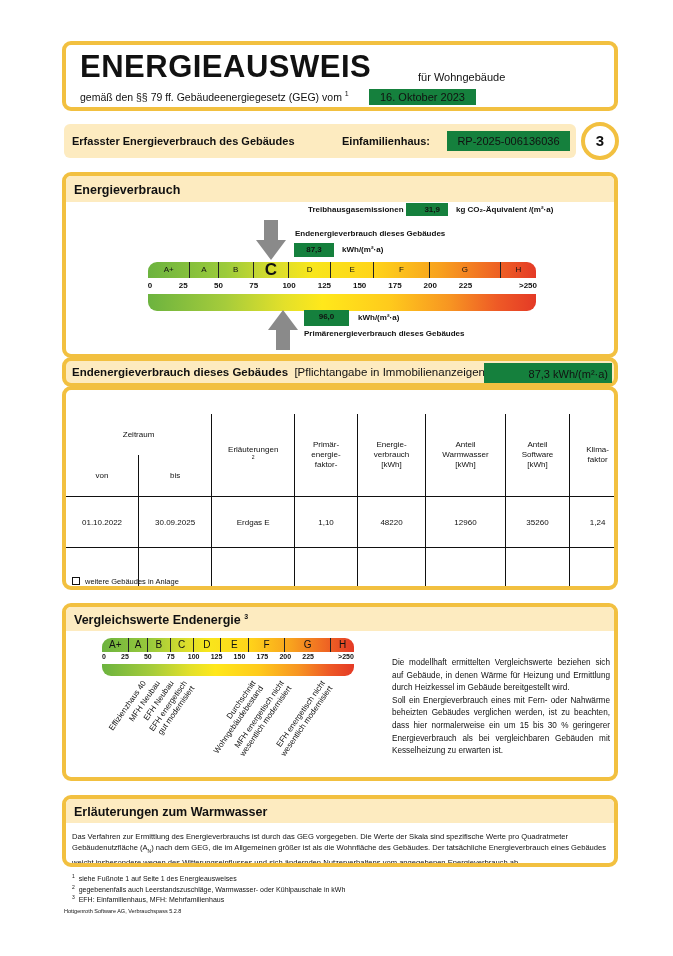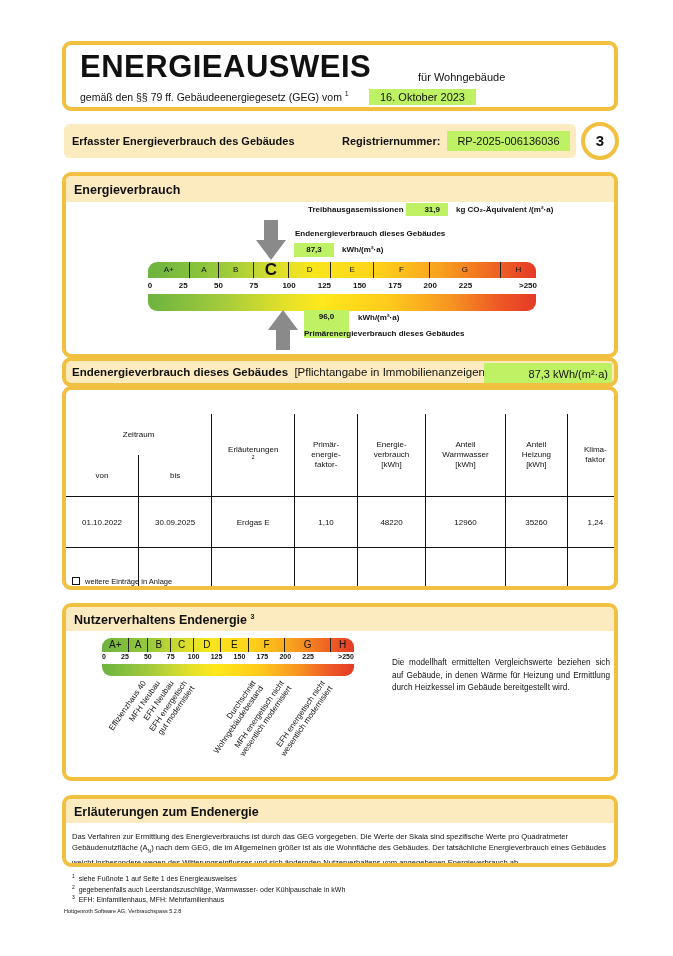--- a/index.html
+++ b/index.html
@@ -1,19 +1,19 @@
 <!DOCTYPE html>
 <html><head>
 <meta charset="utf-8">
 <style>
   html, body { margin:0; padding:0; background:#ffffff; }
   body { width:673px; height:956px; position:relative; font-family:"Liberation Sans", sans-serif; color:#111; overflow:hidden; }
   .box { position:absolute; border:4px solid #f2c040; border-radius:9px; background:#fff; box-sizing:border-box; }
   .abs { position:absolute; }
-  .gray { background:#bef264; }
+  .gray { background:#15803d; }
   
   #title-box { left:62px; top:41px; width:556px; height:70px; }
   #title { left:14px; top:4px; font-size:31px; font-weight:bold; letter-spacing:0.5px; }
   #title-sub { left:352px; top:26px; font-size:11px; }
   #gesetz { left:14px; top:45px; font-size:10.5px; }
   #gesetz-date { left:303px; top:44px; width:107px; height:16px; font-size:11px; text-align:center; line-height:16px; }
   
   #reg-bar { left:64px; top:124px; width:512px; height:34px; background:#fdebc0; border-radius:6px; }
   #reg-label { left:8px; top:11px; font-size:11px; font-weight:bold; }
   #reg-num-label { left:278px; top:11px; font-size:11px; font-weight:bold; }
@@ -54,21 +54,21 @@
 
 <div class="box" id="title-box">
   <div class="abs" id="title">ENERGIEAUSWEIS</div>
   <div class="abs" id="title-sub">für Wohngebäude</div>
   <div class="abs" id="gesetz"><span>gemäß den §§ 79 ff. Gebäudeenergiegesetz (GEG) vom</span> <sup style="font-size:7px">1</sup></div>
   <div class="abs gray" id="gesetz-date">16. Oktober 2023</div>
 </div>
 
 <div class="abs" id="reg-bar">
   <div class="abs" id="reg-label">Erfasster Energieverbrauch des Gebäudes</div>
-  <div class="abs" id="reg-num-label">Registriernummer:</div>
+  <div class="abs" id="reg-num-label">Einfamilienhaus:</div>
   <div class="abs gray" id="reg-num">RP-2025-006136036</div>
 </div>
 <div class="abs" id="page-circle">3</div>
 
 <div class="box" id="ev-box">
   <div class="sec-hdr">Energieverbrauch</div>
 
   <div class="abs small" style="left:242px;top:29px;">Treibhausgasemissionen</div>
   <div class="abs small gray" style="left:340px;top:27px;width:42px;height:13px;line-height:13px;text-align:right;padding-right:8px;box-sizing:border-box;">31,9</div>
   <div class="abs small" style="left:390px;top:29px;">kg CO₂-Äquivalent /(m²·a)</div>
@@ -106,21 +106,21 @@
       <div class="tick" style="left: 317.455px; font-size: 8px;">225</div>
       <div class="tick" style="left: 380px; font-size: 8px;">&gt;250</div>
     </div>
   <div class="grad-bar" style="left:82px;top:118px;width:388px;"></div>
 
   <div class="abs" id="arrow-up" style="top: 134px; width: 30px; height: 40px; left: 202.447px;">
     <svg width="30" height="40" viewBox="0 0 30 40">
         <polygon points="15,0 30,20 22,20 22,40 8,40 8,20 0,20" fill="#8a8a8a"></polygon>
       </svg>
   </div>
-  <div class="abs small gray" style="left:238px;top:134px;width:45px;height:28px;line-height:14px;text-align:center;">96,0</div>
+  <div class="abs small gray" style="left:238px;top:134px;width:45px;height:16px;line-height:14px;text-align:center;">96,0</div>
   <div class="abs small" style="left:292px;top:137px;">kWh/(m²·a)</div>
   <div class="abs small" style="left:238px;top:153px;">Primärenergieverbrauch dieses Gebäudes</div>
 </div>
 
 <div class="box" id="ee-box">
   <div class="abs" style="left:6px;top:5px;font-size:11.5px;"><b>Endenergieverbrauch dieses Gebäudes</b>&nbsp;&nbsp;<span>[Pflichtangabe in Immobilienanzeigen]</span></div>
   <div class="abs gray" style="right:2px;top:2px;width:128px;height:20px;line-height:22px;text-align:right;padding-right:4px;box-sizing:border-box;font-size:11px;">87,3 kWh/(m²·a)</div>
 </div>
 
 <div class="box" id="vt-box">
@@ -149,21 +149,21 @@
             <div>verbrauch</div>
             <div>[kWh]</div>
           </th>
       <th rowspan="2" style="border-top:none;line-height:10px;" id="h-ww">
             <div>Anteil</div>
             <div>Warmwasser</div>
             <div>[kWh]</div>
           </th>
       <th rowspan="2" style="border-top:none;line-height:10px;" id="h-hz">
             <div>Anteil</div>
-            <div>Heizung</div>
+            <div>Software</div>
             <div>[kWh]</div>
           </th>
       <th rowspan="2" style="border-top:none;border-right:none;line-height:10px;" id="h-klima">
             <div>Klima-</div>
             <div>faktor</div>
           </th>
     </tr>
     <tr style="height:24px">
       <th style="border-top:none;border-left:none;">von</th>
       <th style="border-top:none;">bis</th>
@@ -226,26 +226,26 @@
           <td></td>
           <td></td>
           <td></td>
           <td></td>
           <td></td>
           <td style="border-right: none;"></td>
         </tr>
       </tbody>
   </table>
   <div class="abs" style="left:6px;top:187px;font-size:7.5px;">
-    <span style="display:inline-block;width:6px;height:6px;border:1px solid #111;vertical-align:-1px;margin-right:5px;"></span><span>weitere Einträge in Anlage</span>
+    <span style="display:inline-block;width:6px;height:6px;border:1px solid #111;vertical-align:-1px;margin-right:5px;"></span><span>weitere Gebäudes in Anlage</span>
   </div>
 </div>
 
 <div class="box" id="vg-box">
-  <div class="sec-hdr" style="height:24px;padding-top:6px;"><span>Nutzerverhaltens Endenergie</span> <sup style="font-size:7px">3</sup></div>
+  <div class="sec-hdr" style="height:24px;padding-top:6px;"><span>Vergleichswerte Endenergie</span> <sup style="font-size:7px">3</sup></div>
   <div class="scale-bar" id="vg-scale" style="left:36px;top:31px;width:252px;height:14px;">
       <div class="seg" style="left: 0px; width: 27.4909px; font-size: 10px; line-height: 14px;">A+</div>
       <div class="seg" style="left: 27.4909px; width: 18.3273px; font-size: 10px; line-height: 14px;">A</div>
       <div class="seg" style="left: 45.8182px; width: 22.9091px; font-size: 10px; line-height: 14px;">B</div>
       <div class="seg" style="left: 68.7273px; width: 22.9091px; font-size: 10px; line-height: 14px;">C</div>
       <div class="seg" style="left: 91.6364px; width: 27.4909px; font-size: 10px; line-height: 14px;">D</div>
       <div class="seg" style="left: 119.127px; width: 27.4909px; font-size: 10px; line-height: 14px;">E</div>
       <div class="seg" style="left: 146.618px; width: 36.6545px; font-size: 10px; line-height: 14px;">F</div>
       <div class="seg" style="left: 183.273px; width: 45.8182px; font-size: 10px; line-height: 14px;">G</div>
       <div class="seg last" style="left: 229.091px; width: 22.9091px; font-size: 10px; line-height: 14px;">H</div>
@@ -268,24 +268,25 @@
       <div class="rot" style="right: 213.345px; top: 2px;">Effizienzhaus 40</div>
       <div class="rot" style="right: 199.6px; top: 2px;">MFH Neubau</div>
       <div class="rot" style="right: 185.855px; top: 2px;">EFH Neubau</div>
       <div class="rot" style="right: 172.109px; top: 2px;">EFH energetisch<br>gut modernisiert</div>
       <div class="rot" style="right: 103.382px; top: 2px;">Durchschnitt<br>Wohngebäudebestand</div>
       <div class="rot" style="right: 75.8909px; top: 2px;">MFH energetisch nicht<br>wesentlich modernisiert</div>
       <div class="rot" style="right: 34.6545px; top: 2px;">EFH energetisch nicht<br>wesentlich modernisiert</div>
     </div>
   <div class="abs" id="vg-text">
       <div style="text-align-last: left;">Die modellhaft ermittelten Vergleichswerte beziehen sich auf Gebäude, in denen Wärme für Heizung und Ermittlung durch Heizkessel im Gebäude bereitgestellt wird.</div>
+      <div style="text-align-last: left;">Soll ein Energieverbrauch eines mit Fern- oder Nahwärme beheizten Gebäudes verglichen werden, ist zu beachten, dass hier normalerweise ein um 15 bis 30 % geringerer Energieverbrauch als bei vergleichbaren Gebäuden mit Kesselheizung zu erwarten ist.</div>
     </div>
 </div>
 
 <div class="box" id="er-box">
-  <div class="sec-hdr" style="height:24px;padding-top:6px;">Erläuterungen zum Endenergie</div>
+  <div class="sec-hdr" style="height:24px;padding-top:6px;">Erläuterungen zum Warmwasser</div>
   <div class="abs" id="er-text"><span>Das Verfahren zur Ermittlung des Energieverbrauchs ist durch das GEG vorgegeben. Die Werte der Skala sind spezifische Werte pro Quadratmeter Gebäudenutzfläche (A</span><sub style="font-size:5px">N</sub><span>) nach dem GEG, die im Allgemeinen größer ist als die Wohnfläche des Gebäudes. Der tatsächliche Energieverbrauch eines Gebäudes weicht insbesondere wegen des Witterungseinflusses und sich ändernden Nutzerverhaltens vom angegebenen Energieverbrauch ab.</span></div>
 </div>
 
 <div class="fn" style="top:873px;"><sup>1</sup>&nbsp;&nbsp;<span>siehe Fußnote 1 auf Seite 1 des Energieausweises</span></div>
 <div class="fn" style="top:884px;"><sup>2</sup>&nbsp;&nbsp;<span>gegebenenfalls auch Leerstandszuschläge, Warmwasser- oder Kühlpauschale in kWh</span></div>
 <div class="fn" style="top:894px;"><sup>3</sup>&nbsp;&nbsp;<span>EFH: Einfamilienhaus, MFH: Mehrfamilienhaus</span></div>
 <div class="abs" id="footer">Hottgenroth Software AG, Verbrauchspass 5.2.8</div>
 
 </body></html>

